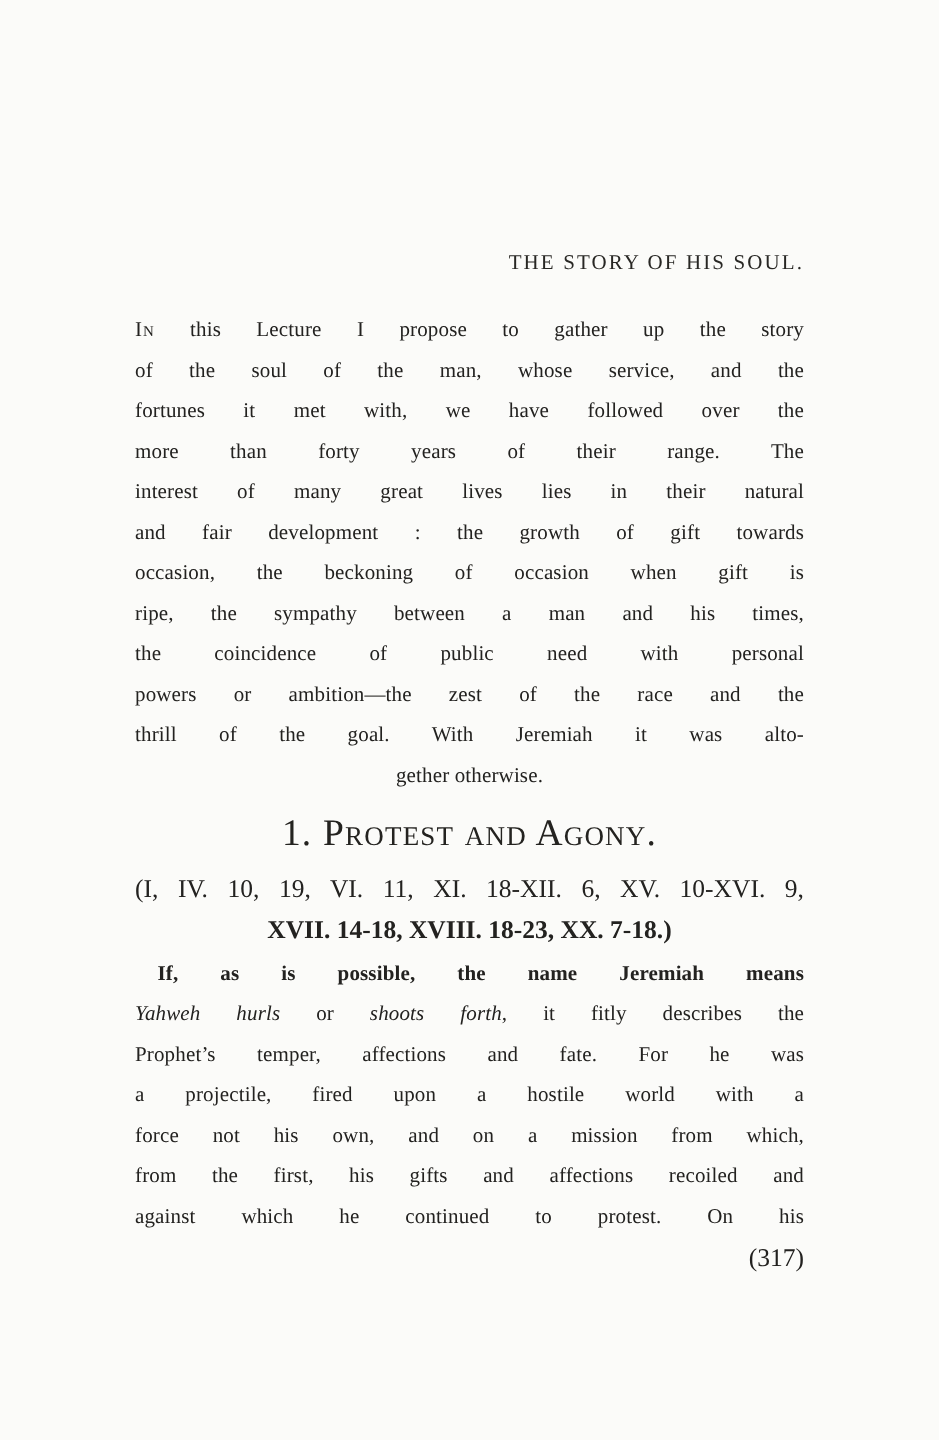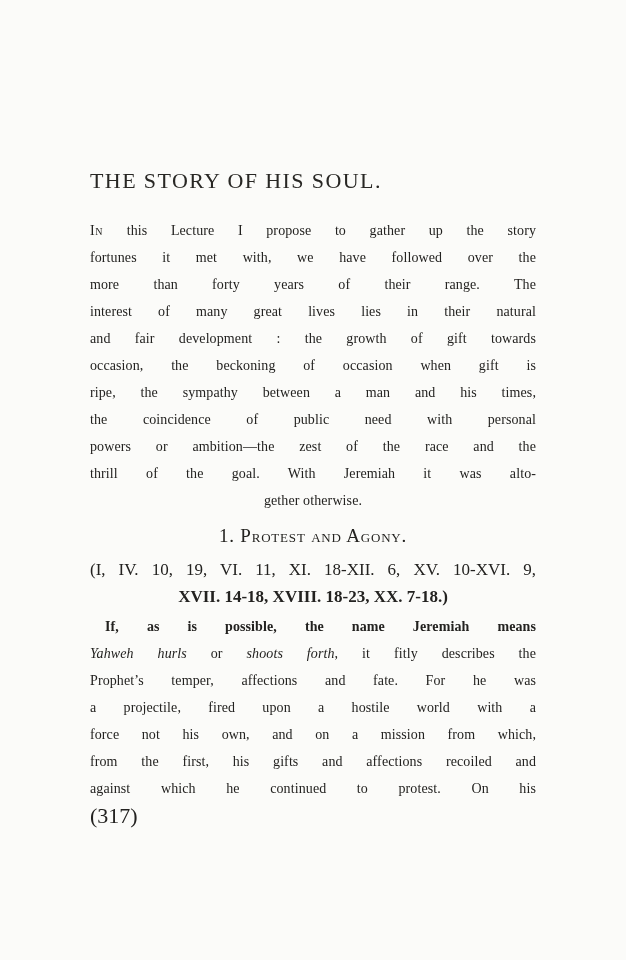--- a/index.html
+++ b/index.html
@@ -18,69 +18,70 @@
   }
   .lecture-title {
     font-size: 22px;
     font-weight: normal;
     text-align: center;
     letter-spacing: 1.5px;
     margin: 0 0 17px 0;
     color: #1e1d1b;
   }
   .chapter-subtitle {
-    font-size: 22px;
+    font-size: 14px;
     font-weight: normal;
-    text-align: left;
+    text-align: right;
     letter-spacing: 1.4px;
     margin: 0 0 23px 0;
     color: #282724;
   }
   .body-para {
     font-size: 14px;
     line-height: 27px;
     letter-spacing: 0.1px;
   }
   .line { text-align: center; }
   .line.just { text-align: justify; text-align-last: justify; }
   .line.indent { text-indent: 15px; font-weight: bold; }
   .it { font-style: italic; }
   .sc { font-variant: small-caps; letter-spacing: 0.6px; }
   .section-heading {
-    font-size: 19px;
+    font-size: 25px;
     font-weight: normal;
     font-variant: small-caps;
     text-align: center;
     letter-spacing: 0.8px;
     margin: 11px 0 9px 0;
     color: #242320;
   }
   .refs {
     font-size: 17px;
     line-height: 27px;
     margin-bottom: 3px;
   }
   .ref-center { text-align: center; font-weight: bold; }
   .page-number {
-    text-align: left;
-    font-size: 22px;
+    text-align: right;
+    font-size: 17px;
     line-height: 26px;
     margin-top: 1px;
   }
 </style>
 </head>
 <body>
 
 <div class="page">
 
 
   <h2 class="chapter-subtitle">THE STORY OF HIS SOUL.</h2>
 
   <div class="body-para">
       <div class="line just"><span class="sc">In</span><span> this Lecture I propose to gather up the story</span></div>
+      <div class="line just"><span>of the soul of the man, whose service, and the</span></div>
       <div class="line just"><span>fortunes it met with, we have followed over the</span></div>
       <div class="line just"><span>more than forty years of their range. The</span></div>
       <div class="line just"><span>interest of many great lives lies in their natural</span></div>
       <div class="line just"><span>and fair development : the growth of gift towards</span></div>
       <div class="line just"><span>occasion, the beckoning of occasion when gift is</span></div>
       <div class="line just"><span>ripe, the sympathy between a man and his times,</span></div>
       <div class="line just"><span>the coincidence of public need with personal</span></div>
       <div class="line just"><span>powers or ambition—the zest of the race and the</span></div>
       <div class="line just"><span>thrill of the goal. With Jeremiah it was alto-</span></div>
       <div class="line"><span>gether otherwise.</span></div>

